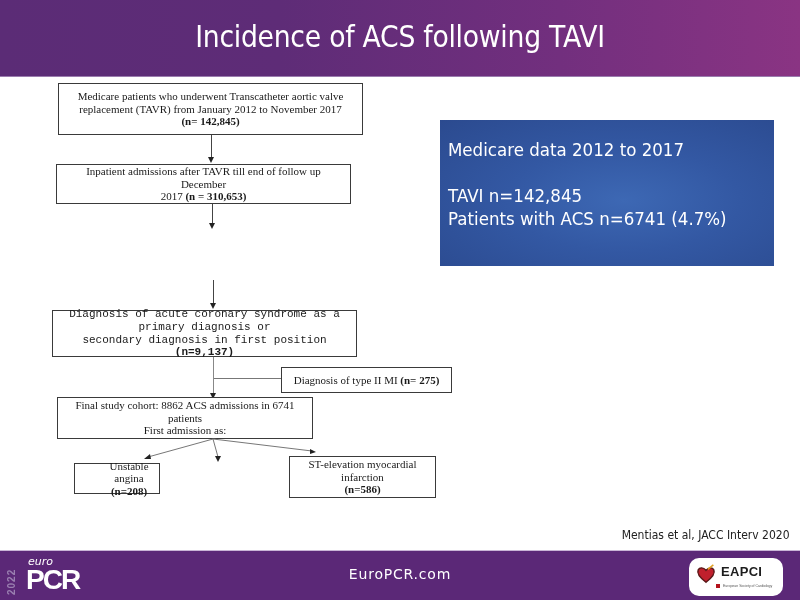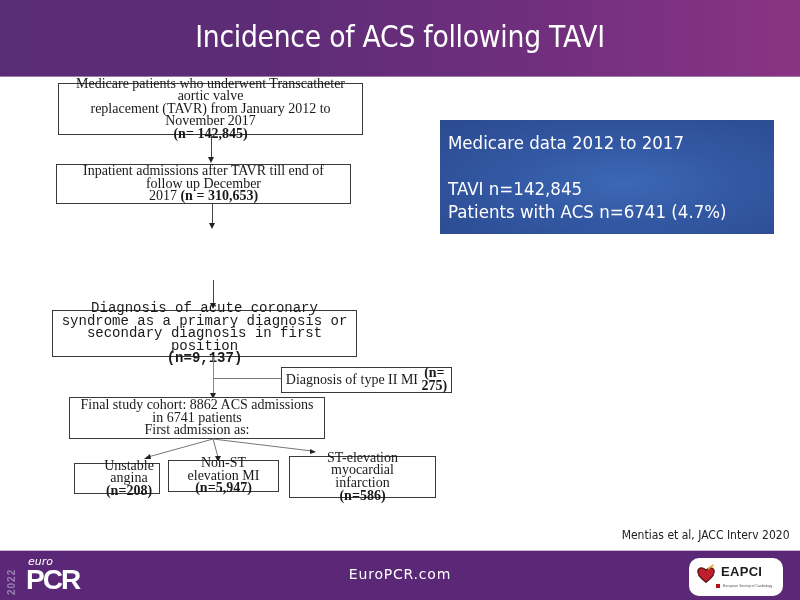--- a/index.html
+++ b/index.html
@@ -15,42 +15,42 @@
       position: absolute; left: 0; top: 18px; width: 800px; text-align: center;
       color: #ffffff; font-size: 31px; letter-spacing: -0.3px;
       font-family: "DejaVu Sans", sans-serif; font-weight: normal;
       transform: scaleX(0.86); transform-origin: center;
     }
 
     .flow { position: absolute; left: 0; top: 0; width: 800px; height: 520px; }
     .fbox {
       position: absolute; border: 1.3px solid #3a3a3a; background: #fff;
       font-family: "Liberation Serif", serif; color: #1a1a1a;
-      font-size: 14px; line-height: 12.6px; text-align: center;
+      font-size: 11px; line-height: 12.6px; text-align: center;
       display: flex; flex-direction: column; justify-content: center; align-items: center;
       padding: 2px 6px;
     }
     .fbox b { font-weight: bold; }
     .line { position: absolute; background: #444; }
     .arrowhead {
       position: absolute; width: 0; height: 0;
       border-left: 3px solid transparent; border-right: 3px solid transparent;
       border-top: 6px solid #222;
     }
     .arrowhead-right {
       position: absolute; width: 0; height: 0;
       border-top: 3px solid transparent; border-bottom: 3px solid transparent;
       border-left: 6px solid #222;
     }
 
     .summary {
-      position: absolute; left: 440px; top: 120px; width: 334px; height: 114px;
+      position: absolute; left: 440px; top: 120px; width: 334px; height: 146px;
       background: radial-gradient(ellipse at 55% 55%, #3d68b4 0%, #3358a3 45%, #2b4a8f 100%);
       color: #ffffff; font-family: "DejaVu Sans", sans-serif;
-      padding: 11px 8px;
+      padding: 18px 8px;
     }
     .summary .ln { font-size: 18.5px; line-height: 23px; white-space: nowrap;
       transform: scaleX(0.9); transform-origin: left; }
     .summary .gap { height: 23px; }
 
     .citation {
       position: absolute; right: 10px; top: 528px; font-size: 12px; color: #222;
       font-family: "DejaVu Sans", sans-serif; transform: scaleX(0.9); transform-origin: right;
     }
 
@@ -127,43 +127,39 @@
   <div class="line" style="left:213px; top:357px; width:1px; height:38px; background:#888;"></div>
   <div class="arrowhead" style="left:210px; top:393px;"></div>
   <div class="line" style="left:214px; top:378px; width:78px; height:1px; background:#777;"></div>
   <div class="arrowhead-right" style="left:292px; top:375px;"></div>
 
   <div class="fbox" style="left:281px; top:367px; width:171px; height:26px; flex-direction:row;">
     <span style="white-space:pre;">Diagnosis of type II MI </span>
       <b>(n= 275)</b>
   </div>
 
-  <div class="fbox" style="left:69px; top:397px; width:256px; height:42px;">
+  <div class="fbox" style="left:57px; top:397px; width:256px; height:42px;">
     <span>Final study cohort: 8862 ACS admissions in 6741 patients</span>
     <span>First admission as:</span>
   </div>
 
   <svg style="position:absolute; left:0; top:0;" width="800" height="520">
     <line x1="213" y1="439" x2="148" y2="457" stroke="#777" stroke-width="1"></line>
     <polygon points="144,459 150,454 151,459" fill="#222"></polygon>
     <line x1="213" y1="439" x2="218" y2="457" stroke="#777" stroke-width="1"></line>
     <polygon points="215,456 221,456 218,462" fill="#222"></polygon>
     <line x1="213" y1="439" x2="312" y2="451" stroke="#777" stroke-width="1"></line>
     <polygon points="316,452 310,449 310,454" fill="#222"></polygon>
   </svg>
 
   <div class="fbox" style="left:74px; top:463px; width:86px; height:31px;padding-left:30px;">
     <span>Unstable angina</span>
     <b>(n=208)</b>
   </div>
 
-  <div class="fbox" style="left:168px; top:460px; width:111px; height:32px;">
-    <span>Non-ST elevation MI</span>
-    <b>(n=5,947)</b>
-  </div>
 
   <div class="fbox" style="left:289px; top:456px; width:147px; height:42px;">
     <span>ST-elevation myocardial</span>
     <span>infarction</span>
     <b>(n=586)</b>
   </div>
 </div>
 
 <div class="summary">
   <div class="ln">Medicare data 2012 to 2017</div>

